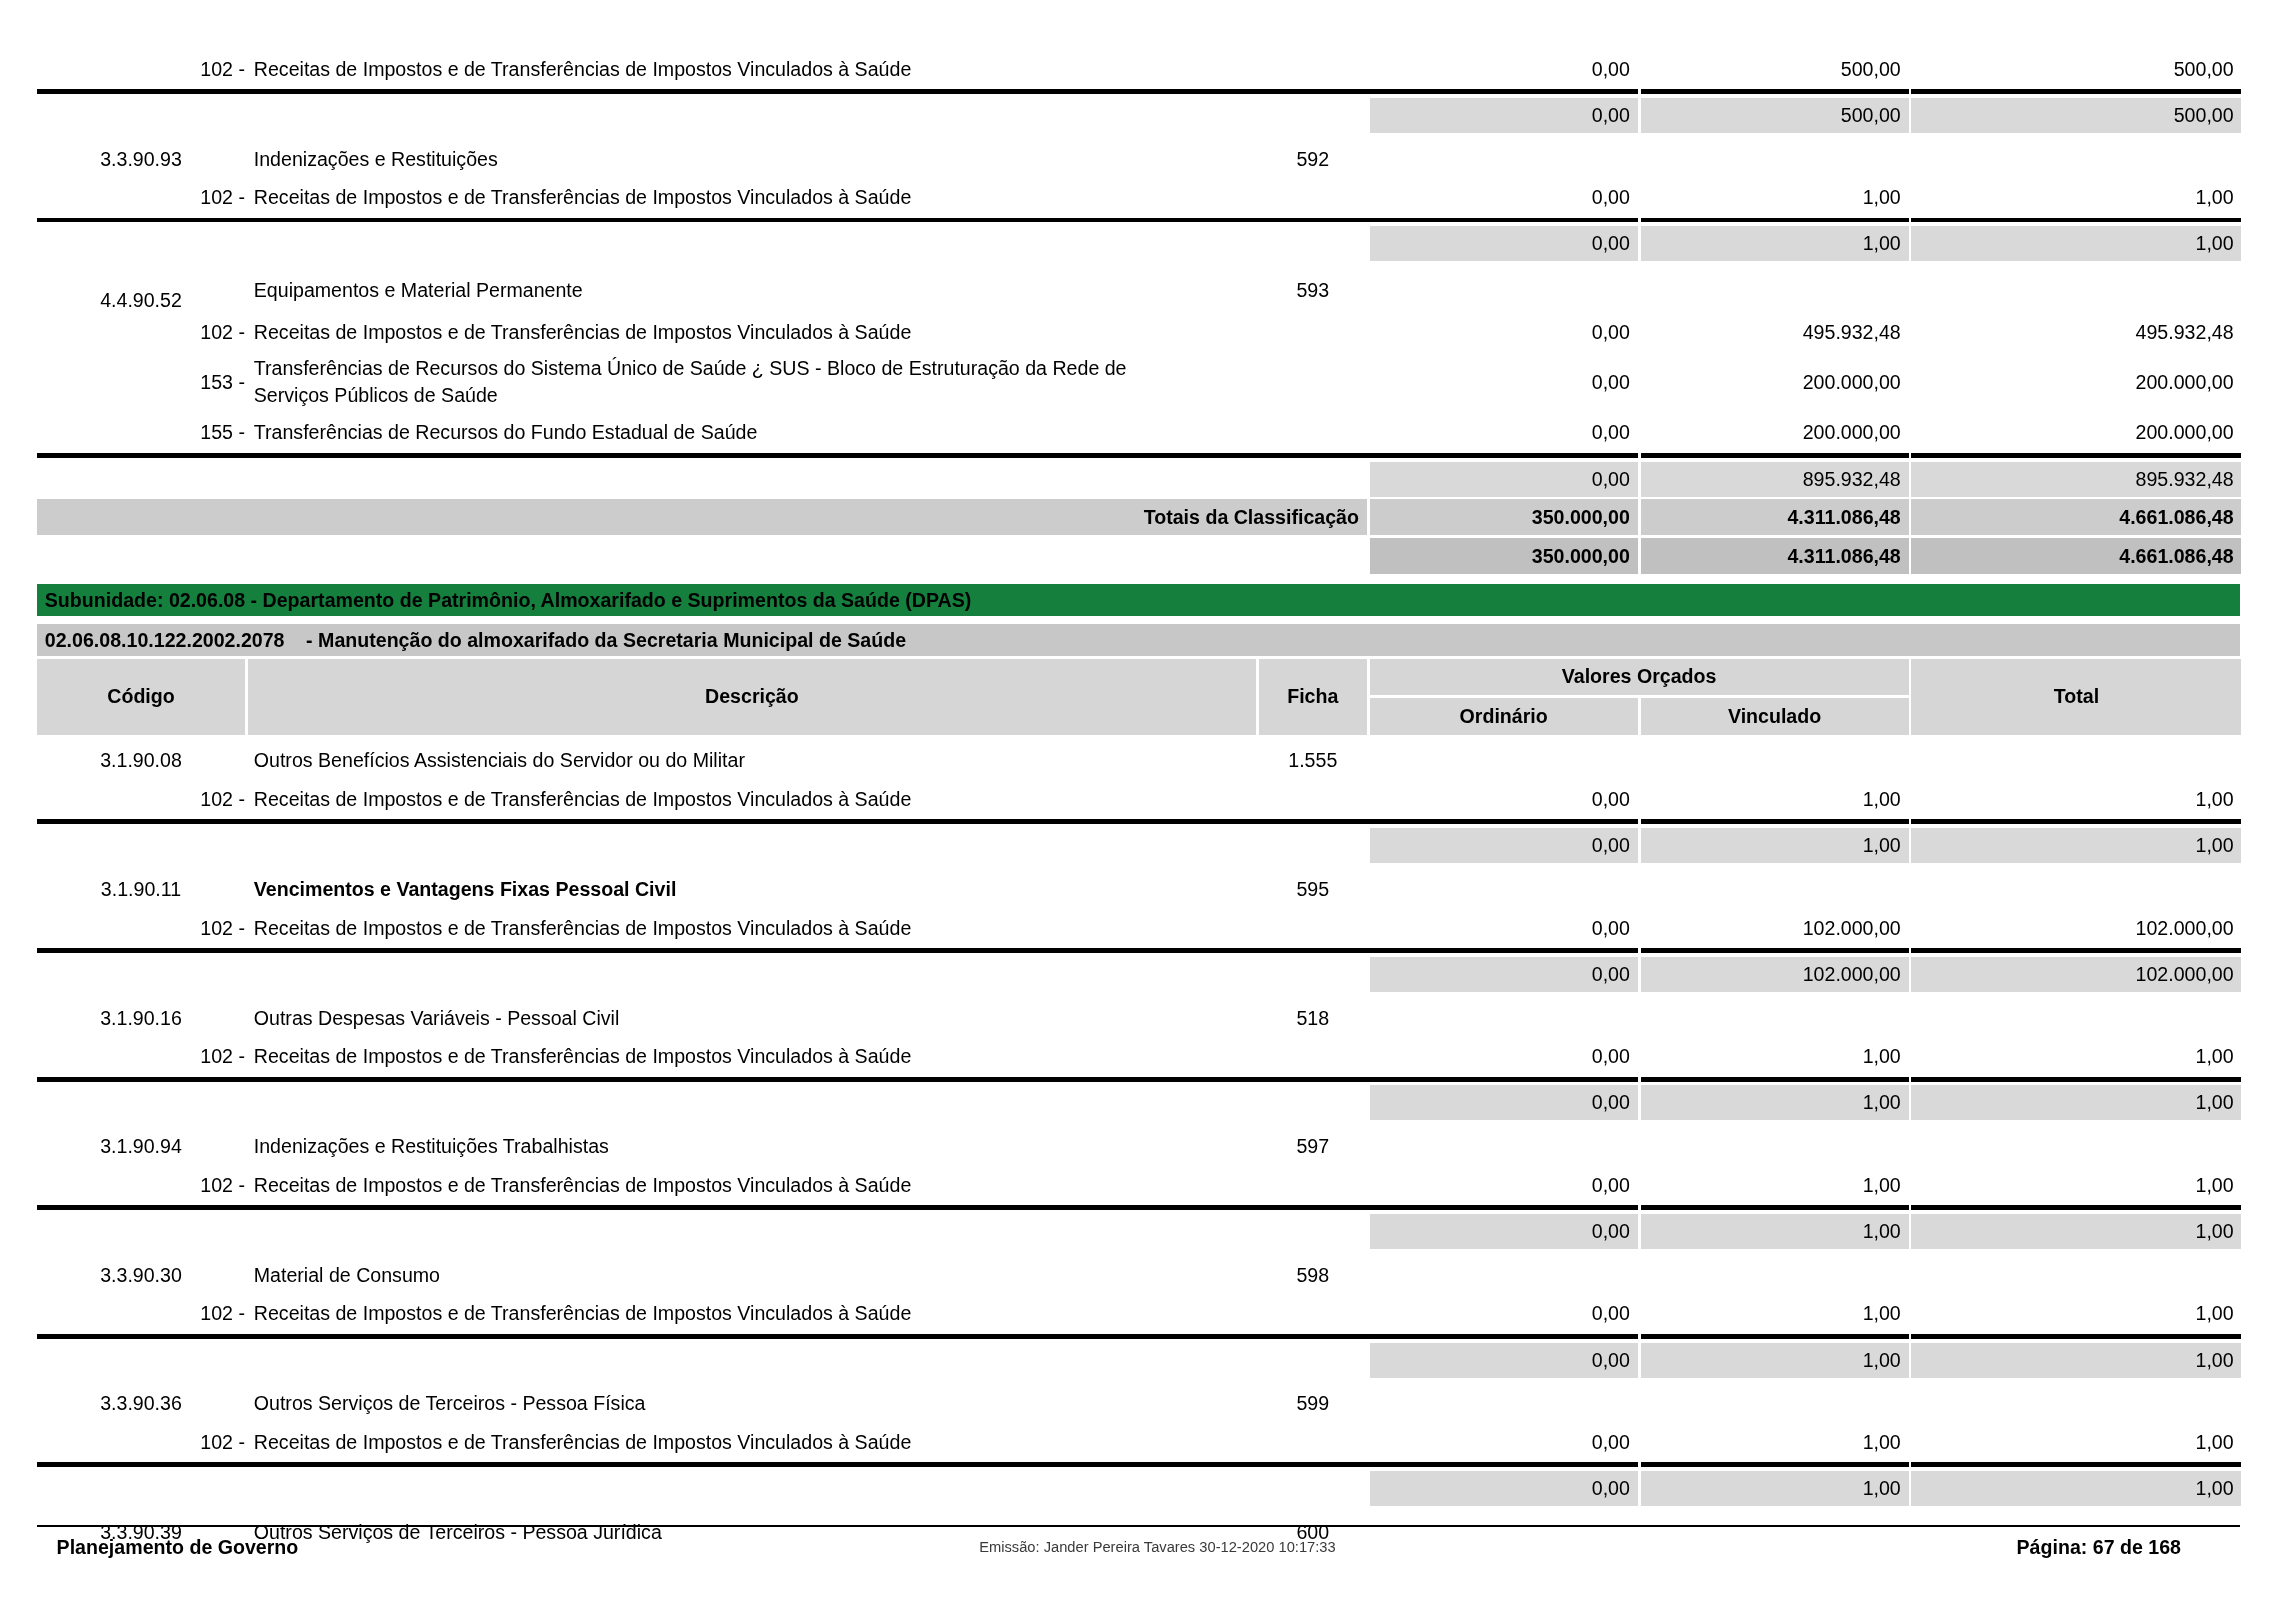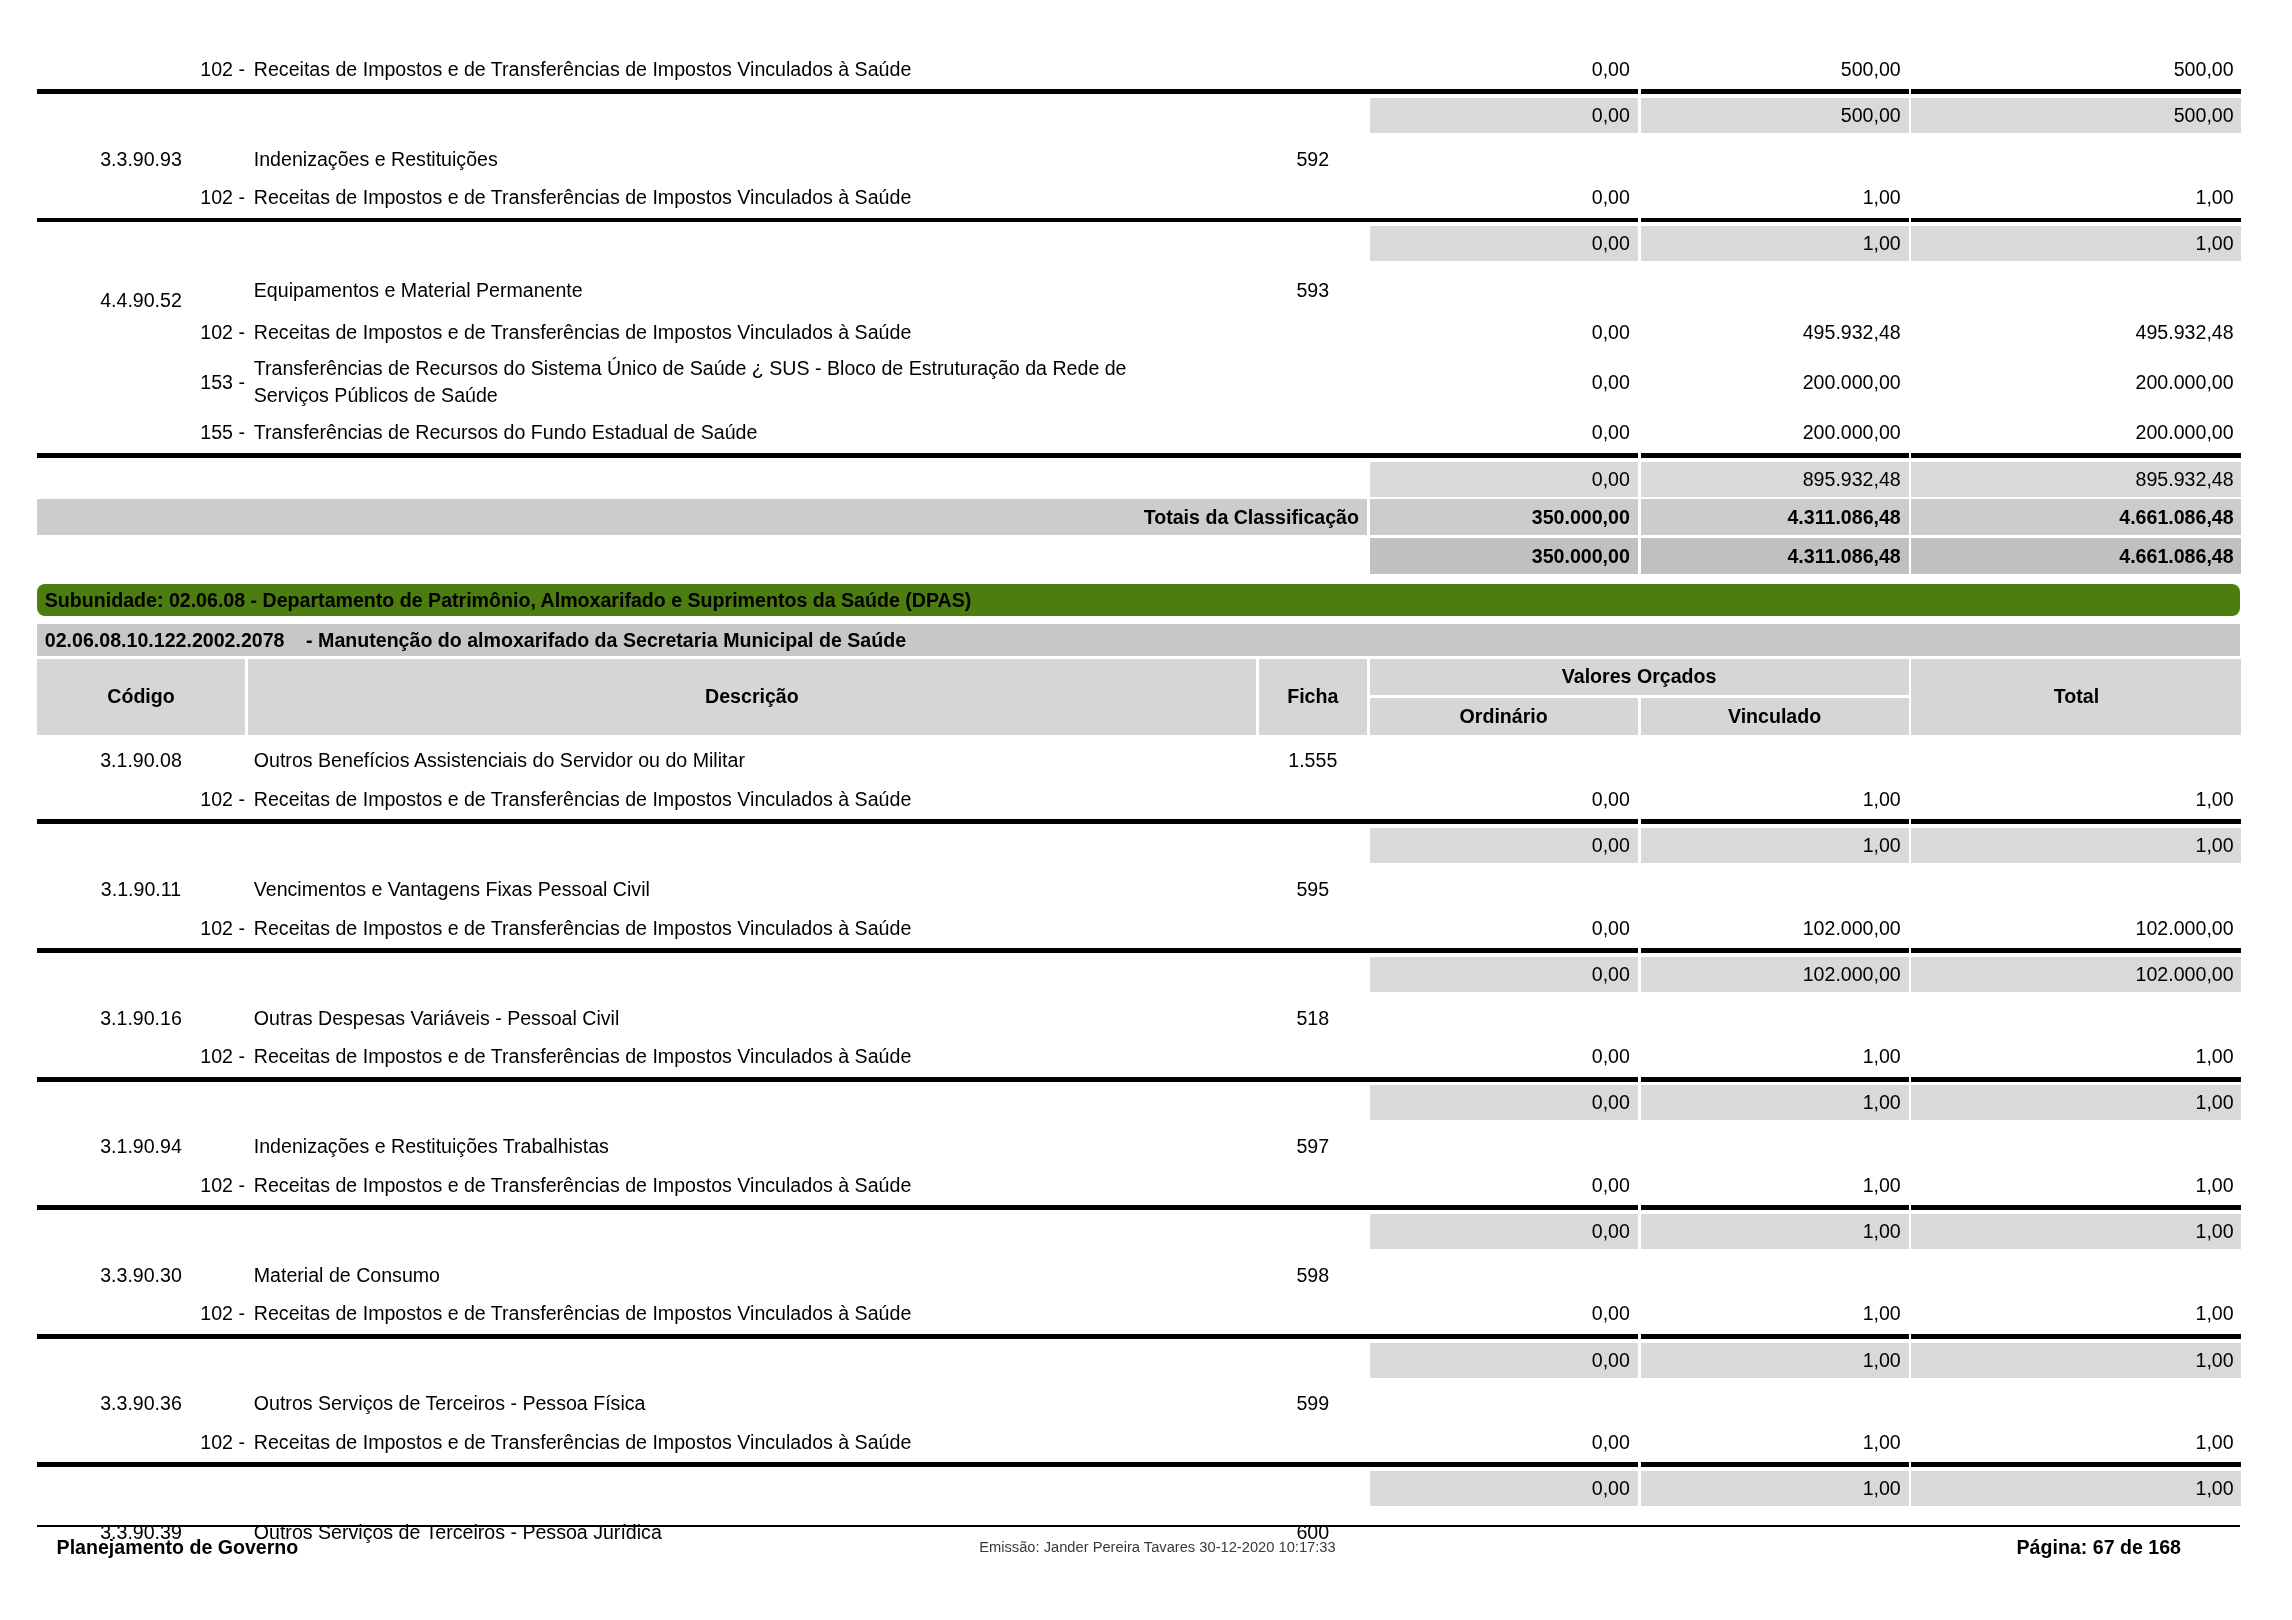--- a/index.html
+++ b/index.html
@@ -43,21 +43,21 @@
   .r-totals .label { font-weight: bold; padding-right: 7.8px; }
   .r-totals .num   { font-weight: bold; }
   .t-light > div   { background: #cccccc; }
   .t-dark  > div   { background: #c0c0c0; }
 
   .band {
     height: 32px; line-height: 32px;
     font-weight: bold; padding-left: 7.8px;
     white-space: nowrap; overflow: hidden;
   }
-  .band-sub    { background: #4d7c0f; margin-top: 9.8px; border-radius: 8px; }
+  .band-sub    { background: #15803d; margin-top: 9.8px; }
   .band-action { background: #c7c7c7; margin-top: 7.8px; }
   .band-action .alabel { margin-left: 21.6px; }
 
   .header-grid {
     margin-top: 2.9px;
     grid-template-rows: 36px 37px;
     row-gap: 2.9px;
     align-items: stretch;
   }
   .hcell {
@@ -214,21 +214,21 @@
           <div class="bar" style="grid-column: 5;"></div>
           <div class="bar" style="grid-column: 6;"></div>
         </div>
         <div class="grid r-subtotal">
           <div class="num sub" style="grid-column: 4;">0,00</div>
           <div class="num sub" style="grid-column: 5;">1,00</div>
           <div class="num sub" style="grid-column: 6;">1,00</div>
         </div>
         <div class="grid r-group">
           <div class="code" style="grid-column: 1;">3.1.90.11</div>
-          <div class="desc" style="grid-column: 2;">Vencimentos e Vantagens Fixas  Pessoal Civil</div>
+          <div class="desc" style="grid-column: 2; font-weight: bold;">Vencimentos e Vantagens Fixas  Pessoal Civil</div>
           <div class="ficha" style="grid-column: 3;">595</div>
         </div>
         <div class="grid r-detail">
           <div class="code right" style="grid-column: 1;">102 -</div>
           <div class="desc" style="grid-column: 2;">Receitas de Impostos e de Transferências de Impostos Vinculados à Saúde</div>
           <div class="num" style="grid-column: 4;">0,00</div>
           <div class="num" style="grid-column: 5;">102.000,00</div>
           <div class="num" style="grid-column: 6;">102.000,00</div>
         </div>
         <div class="grid r-rule">

